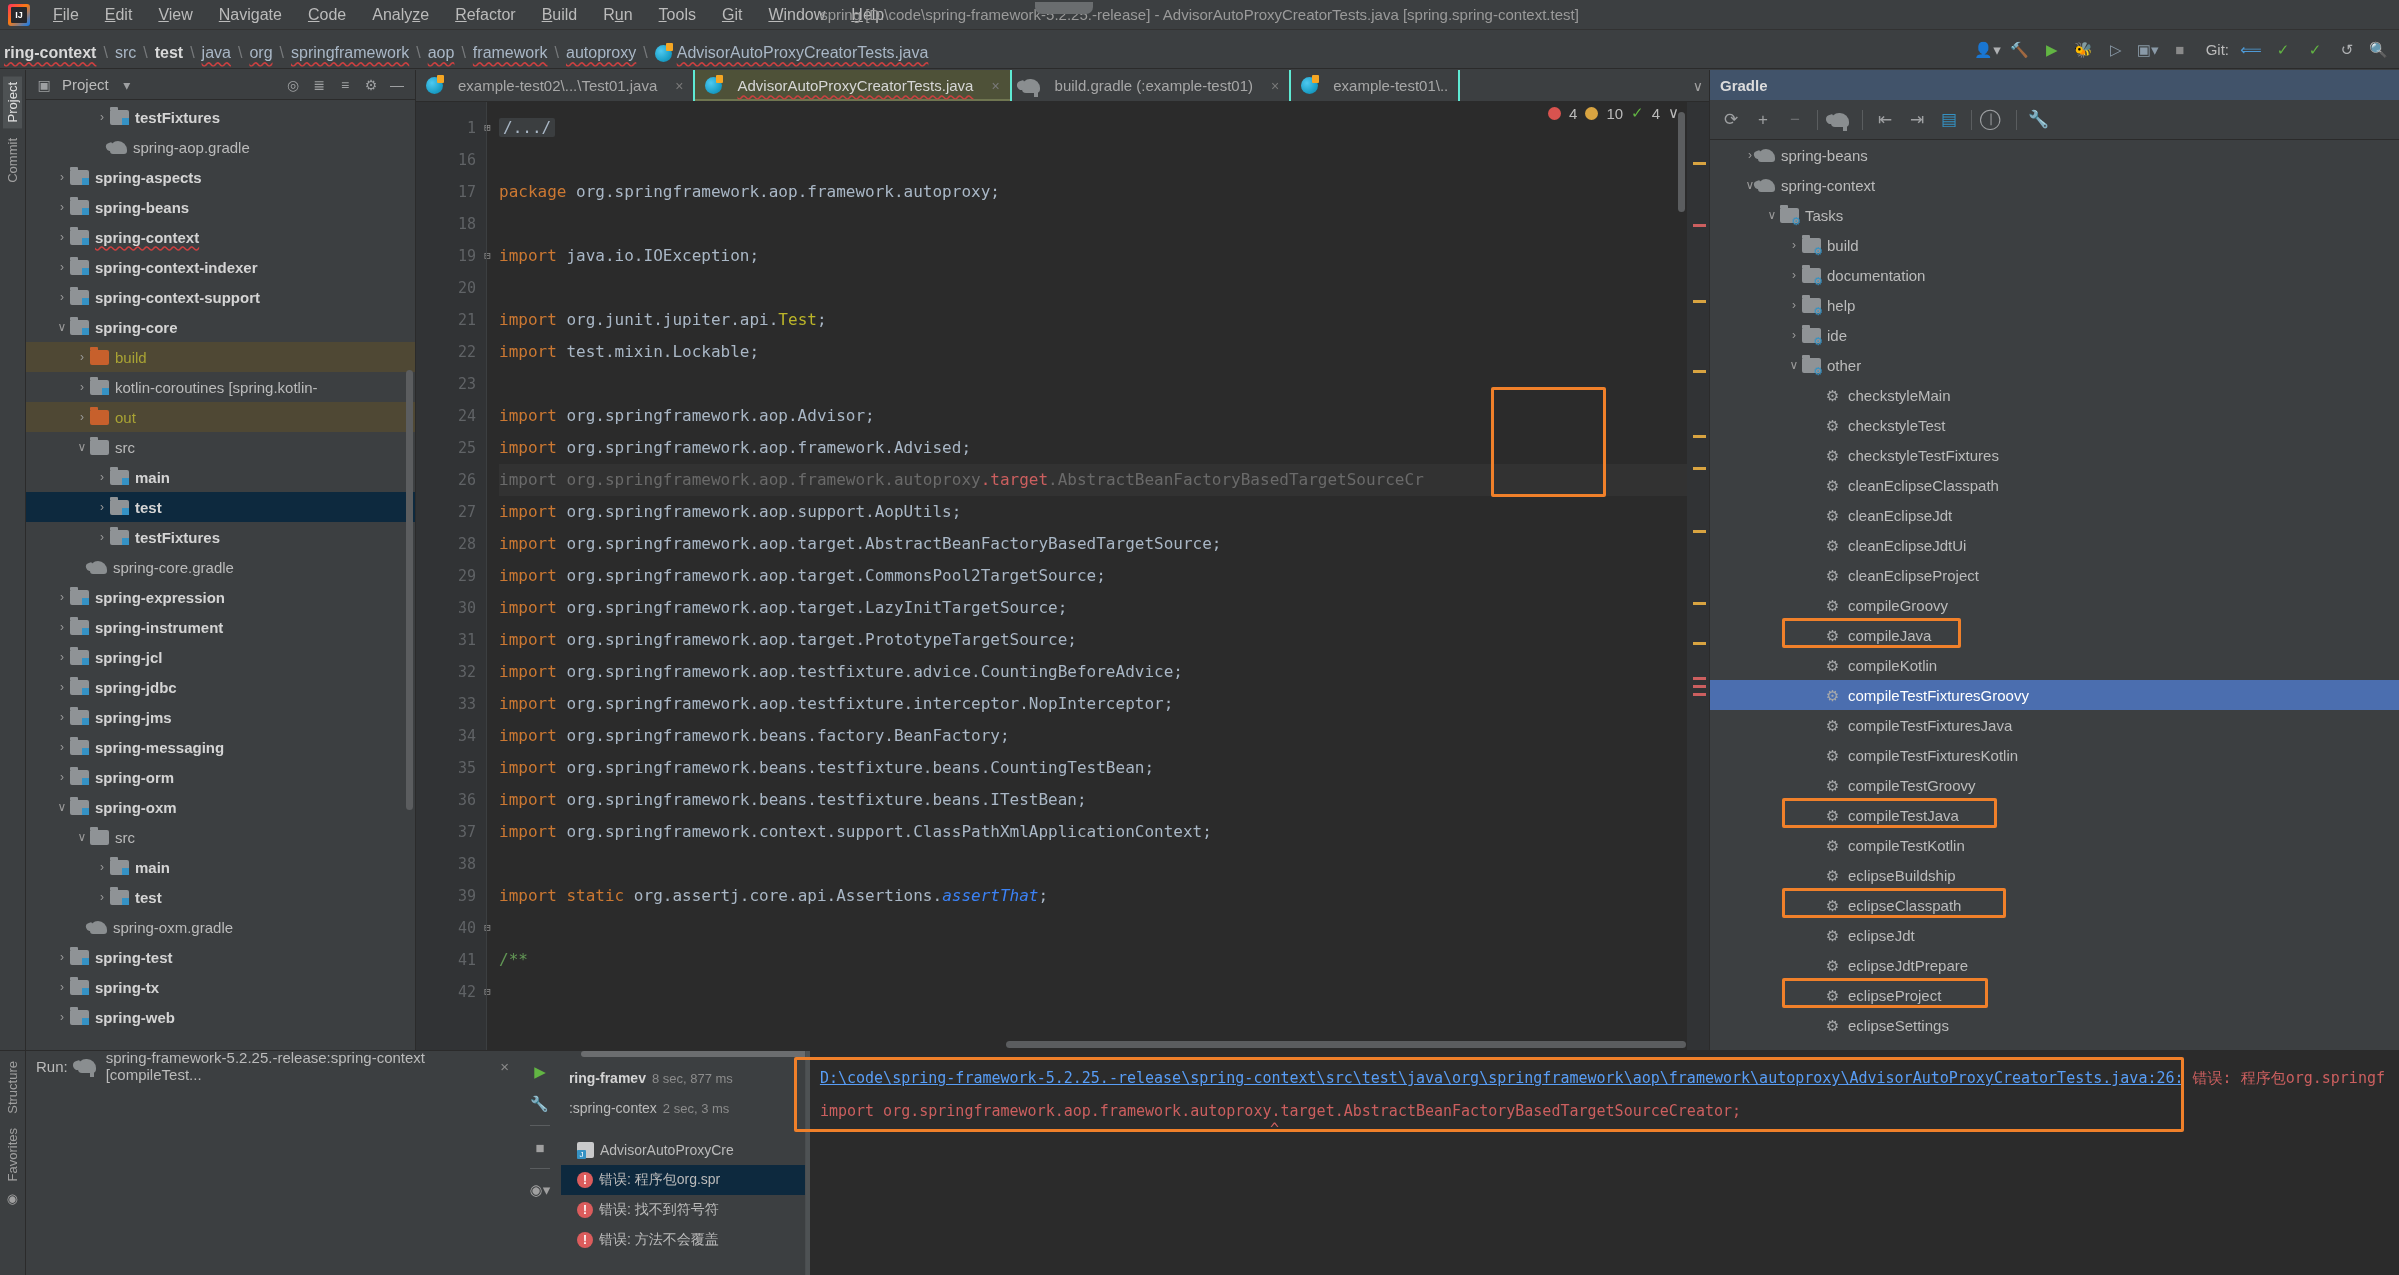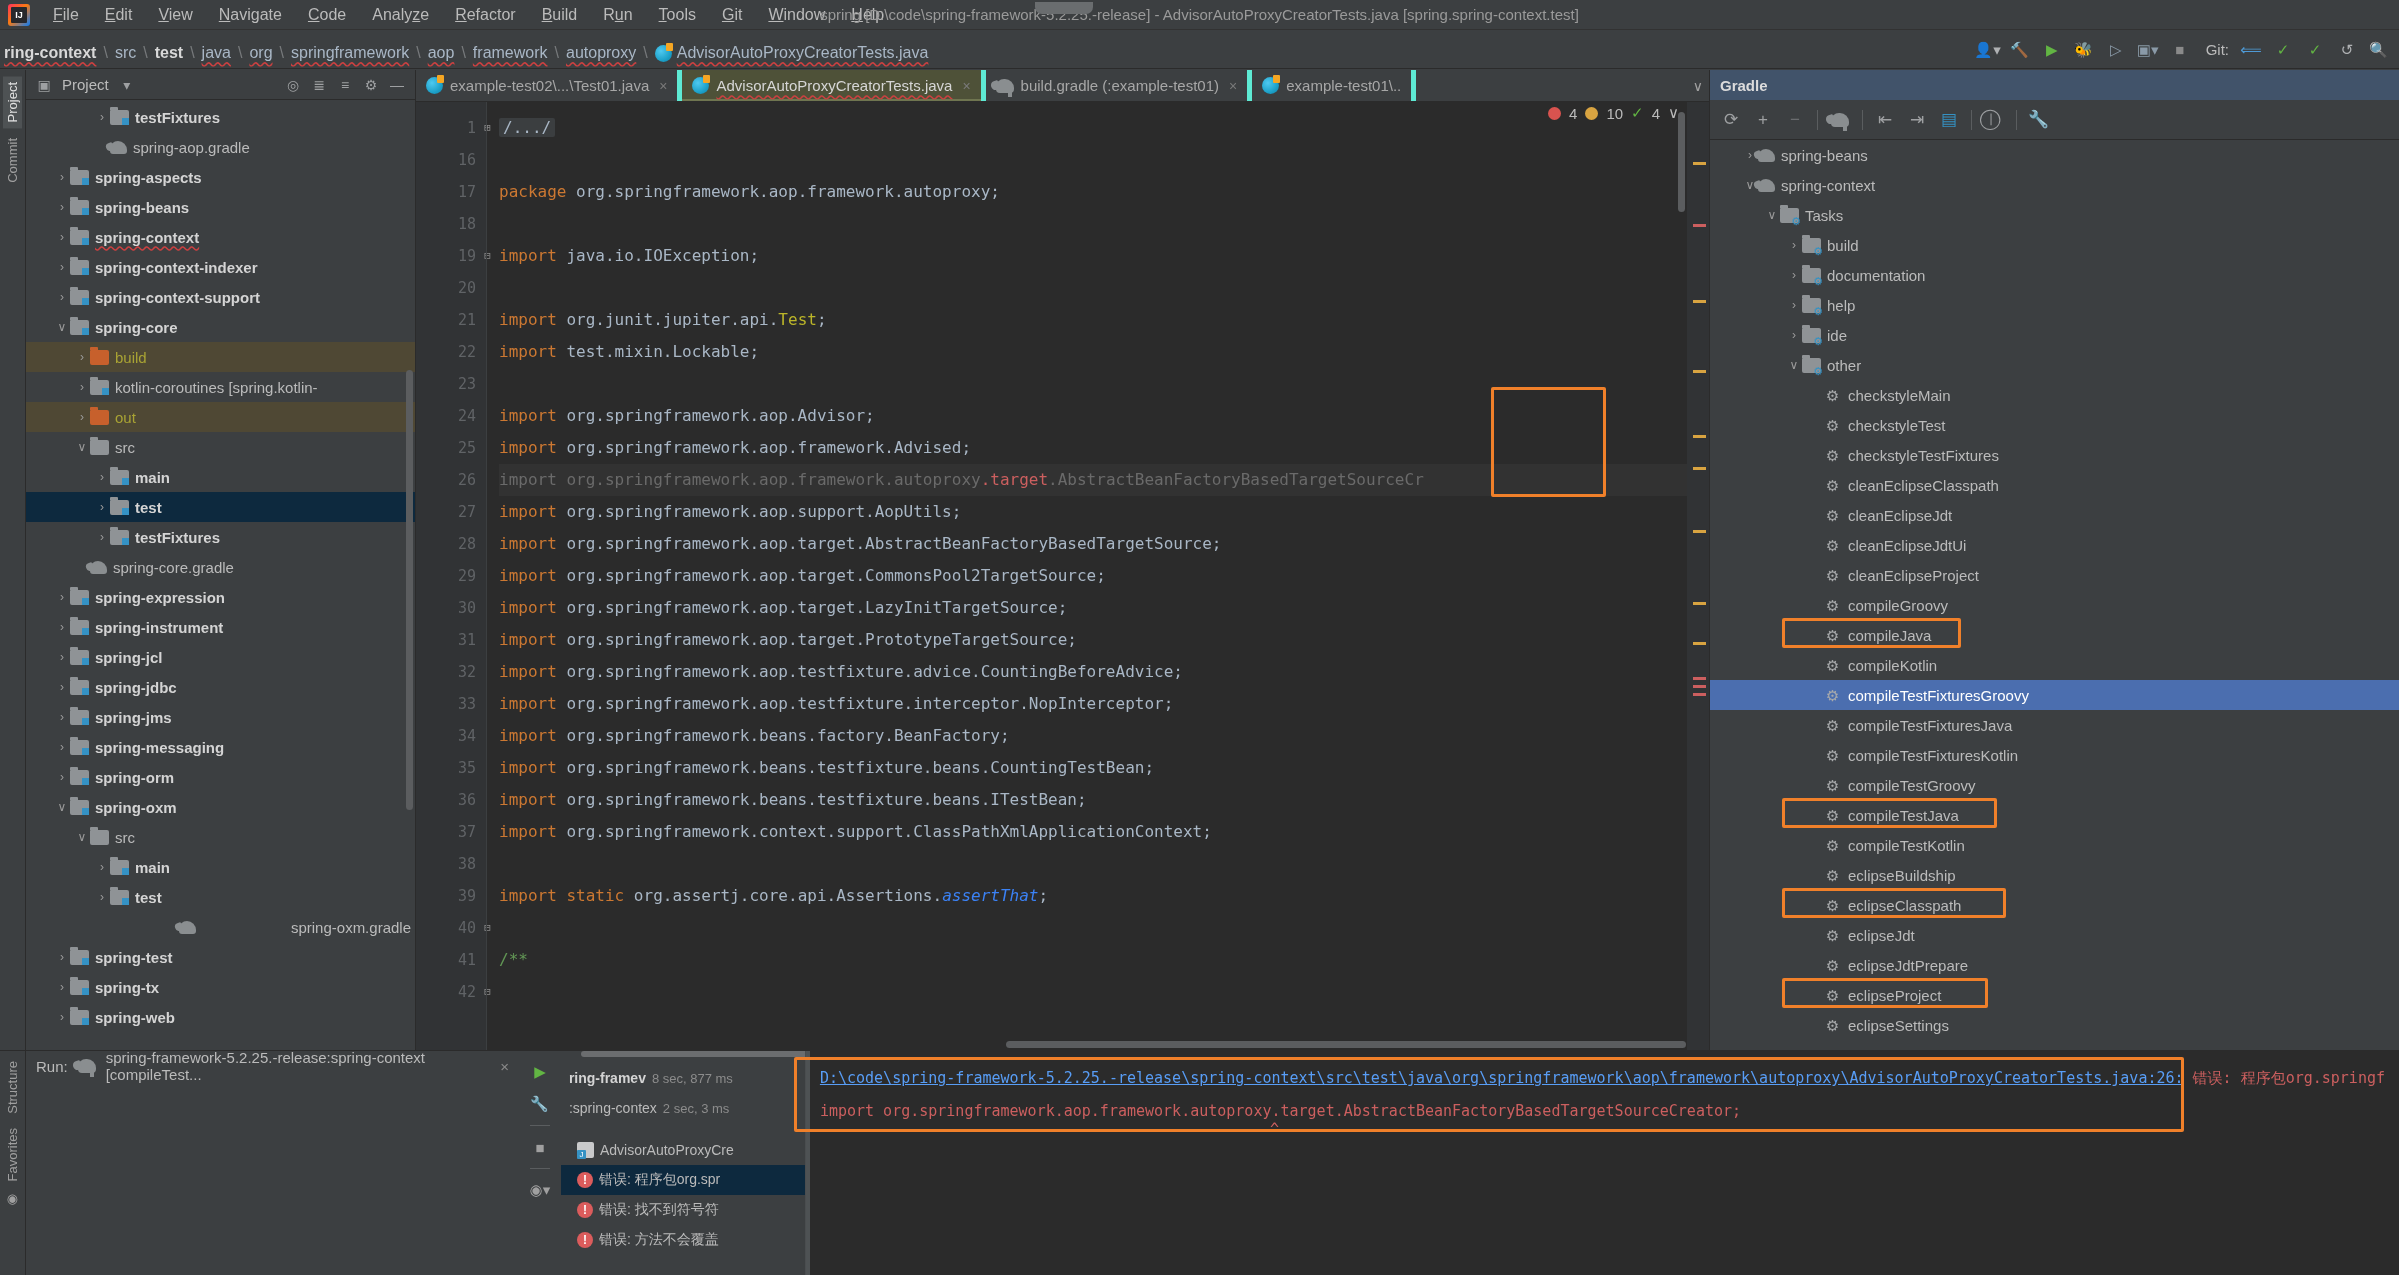--- a/index.html
+++ b/index.html
@@ -181,22 +181,22 @@
     background: #5b5d5f; border-radius: 4px;
   }
 
   
   .editor-col { flex: 1; display: flex; flex-direction: column; min-width: 0; position: relative; }
   .tabbar {
     height: 32px; background: #3c3f41; display: flex; align-items: stretch;
     border-bottom: 1px solid #2b2b2b; position: relative;
   }
   .tab {
-    display: flex; align-items: center; gap: 7px; padding: 0 10px;
-    font-size: 15px; color: #a7a7a7; cursor: default; border-right: 5px solid #5eead4;
+    display: flex; align-items: center; gap: 15px; padding: 0 10px;
+    font-size: 15px; color: #a7a7a7; cursor: default; border-right: 2px solid #5eead4;
     white-space: nowrap;
   }
   .tab.active { background: #4e5138; color: #d6d6d6; box-shadow: inset 0 -2px 0 #6f7550; }
   .tab .x { color: #7a7a7a; font-size: 14px; margin-left: 3px; }
   .tab-squiggle { text-decoration: underline wavy #cc4040; text-underline-offset: 3px; }
   .tabbar-right {
     margin-left: auto; display: flex; align-items: center; padding-right: 6px;
     color: #a0a0a0; font-size: 14px;
   }
 
@@ -556,21 +556,21 @@
         <div class="trow" style="padding-left: 68px;">
           <span class="twist">›</span>
           <span class="ficon mod"></span>
           <span class="tlabel bold">main</span>
         </div>
         <div class="trow" style="padding-left: 68px;">
           <span class="twist">›</span>
           <span class="ficon mod"></span>
           <span class="tlabel bold">test</span>
         </div>
-        <div class="trow" style="padding-left: 48px; justify-content: space-between;">
+        <div class="trow" style="padding-left: 48px;">
           <span class="twist"></span>
           <span class="ficon gradle"></span>
           <span class="tlabel">spring-oxm.gradle</span>
         </div>
         <div class="trow" style="padding-left: 28px;">
           <span class="twist">›</span>
           <span class="ficon mod"></span>
           <span class="tlabel bold">spring-test</span>
         </div>
         <div class="trow" style="padding-left: 28px;">

